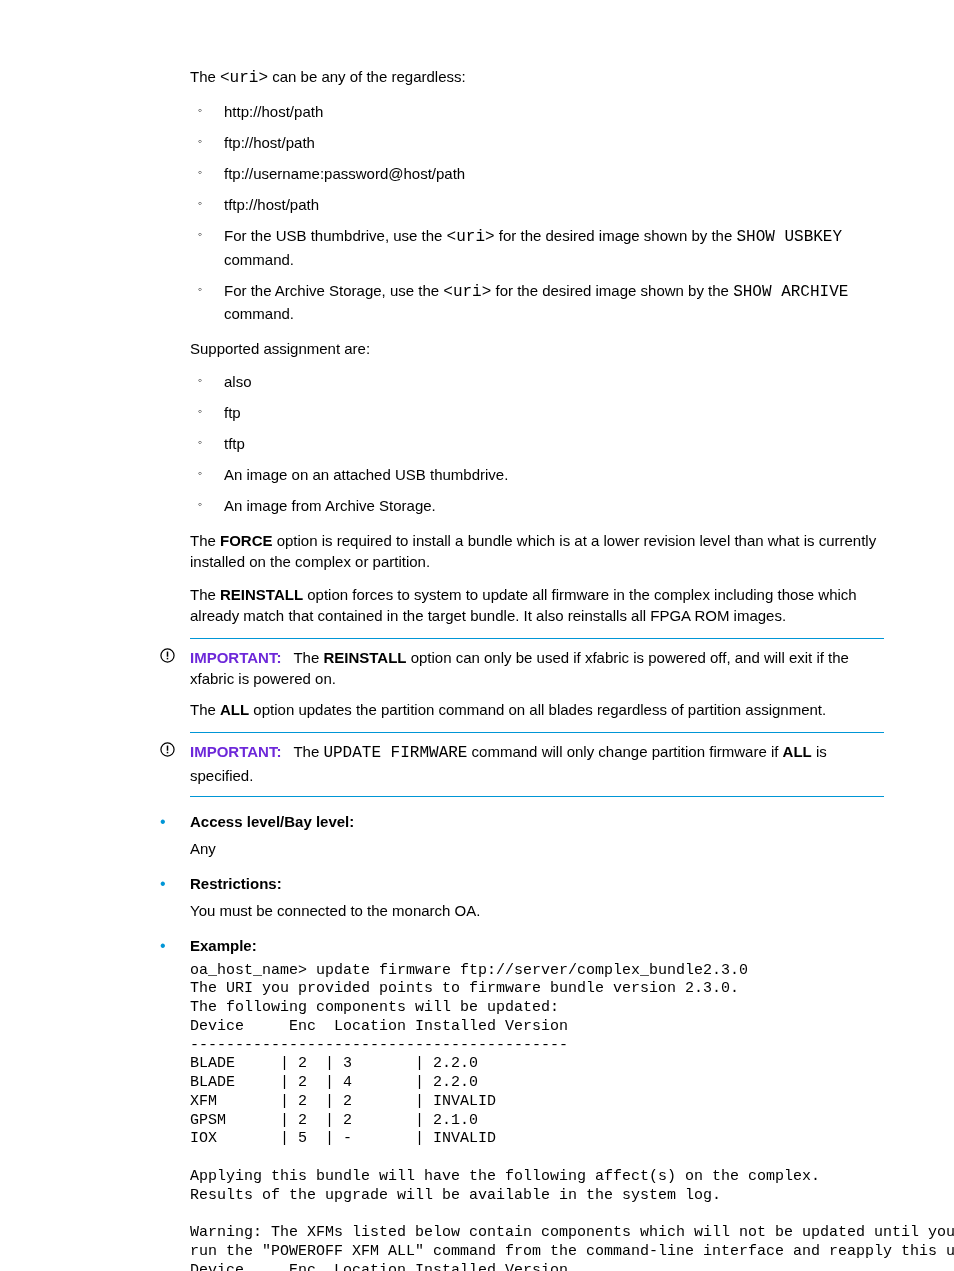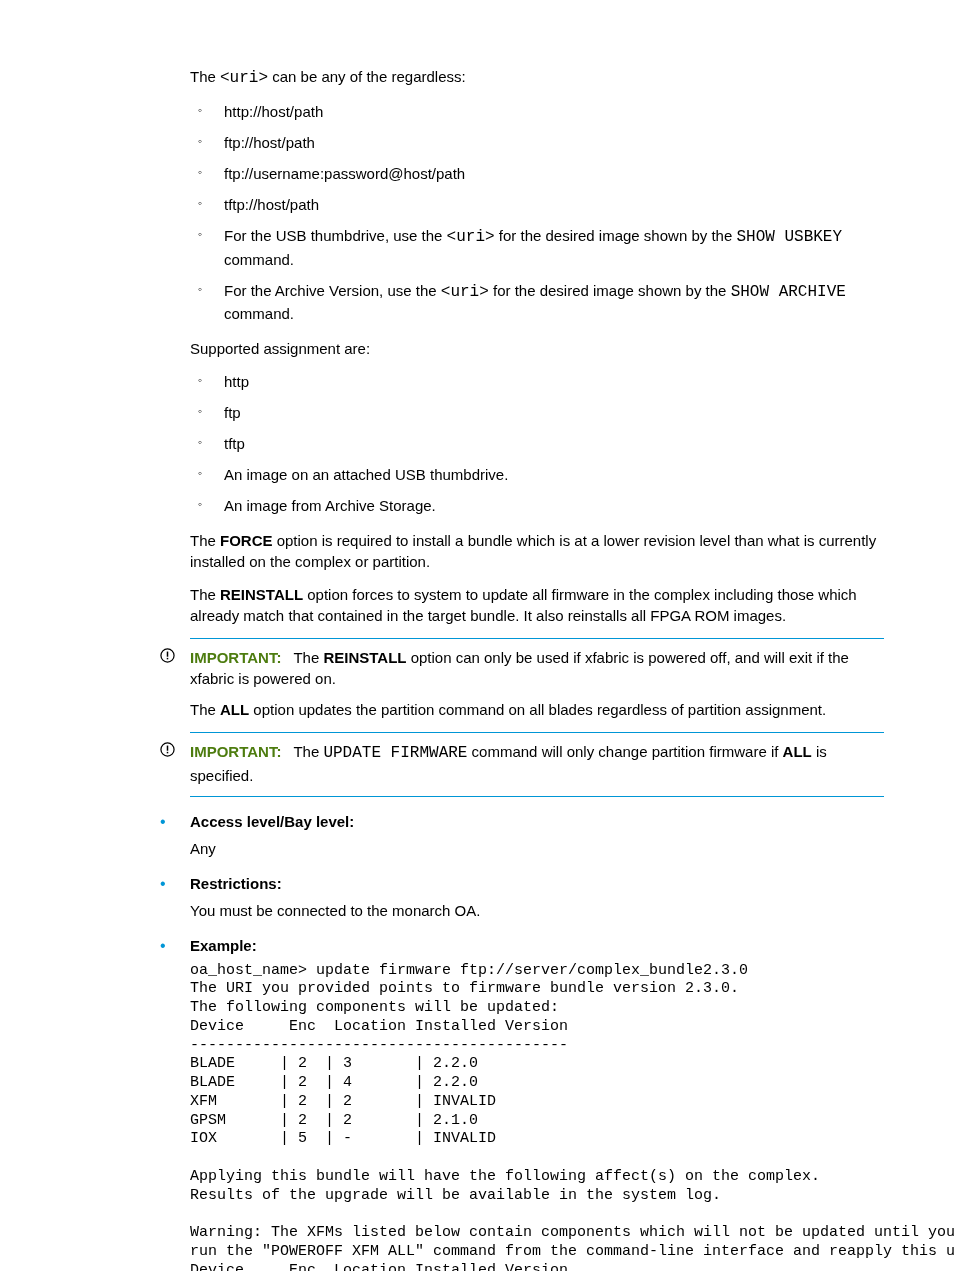--- a/index.html
+++ b/index.html
@@ -78,21 +78,21 @@
   }
   .important-icon svg {
     width: 15px;
     height: 15px;
   }
   .important-text {
     flex: 1;
   }
   .important-label {
     font-weight: bold;
-    color: #4d7c0f;
+    color: #6d28d9;
     margin-right: 12px;
   }
   .bold {
     font-weight: bold;
     text-align: center;
   }
   pre.example {
     font-family: "Courier New", monospace;
     font-size: 15px;
     line-height: 1.25;
@@ -117,28 +117,28 @@
 
   <ul class="sublist">
     <li><span>http://host/path</span></li>
     <li><span>ftp://host/path</span></li>
     <li><span>ftp://username:password@host/path</span></li>
     <li><span>tftp://host/path</span></li>
     <li>
       <span>For the USB thumbdrive, use the </span><code class="mono">&lt;uri&gt;</code><span> for the desired image shown by the </span><code class="mono">SHOW USBKEY</code><span> command.</span>
     </li>
     <li>
-      <span>For the Archive Version, use the </span><code class="mono">&lt;uri&gt;</code><span> for the desired image shown by the </span><code class="mono">SHOW ARCHIVE</code><span> command.</span>
+      <span>For the Archive Storage, use the </span><code class="mono">&lt;uri&gt;</code><span> for the desired image shown by the </span><code class="mono">SHOW ARCHIVE</code><span> command.</span>
     </li>
   </ul>
 
   <p>Supported assignment are:</p>
 
   <ul class="sublist">
-    <li>http</li>
+    <li>also</li>
     <li>ftp</li>
     <li>tftp</li>
     <li>An image on an attached USB thumbdrive.</li>
     <li>An image from Archive Storage.</li>
   </ul>
 
   <p>
     <span>The </span><span class="bold">FORCE</span><span> option is required to install a bundle which is at a lower revision level than what is currently installed on the complex or partition.</span>
   </p>
 

